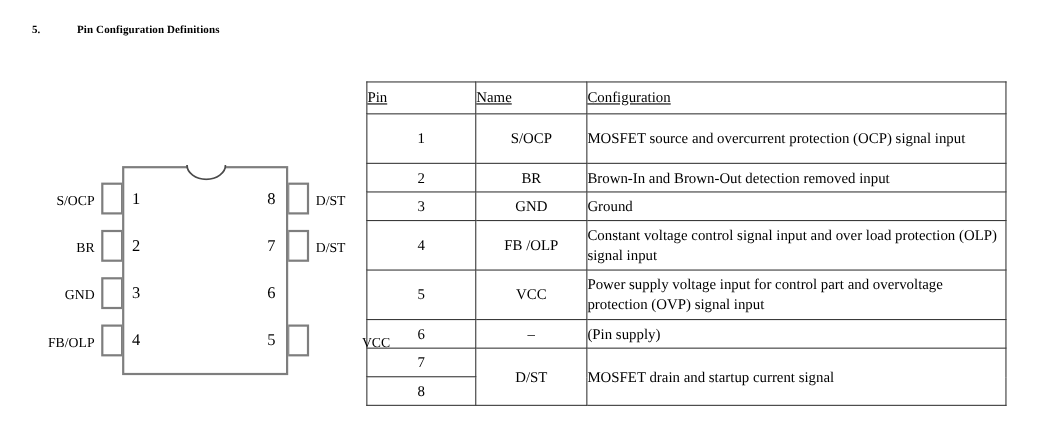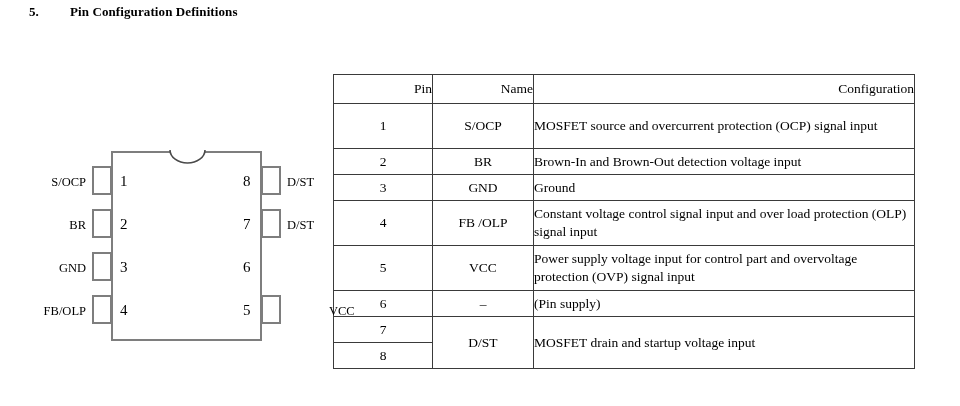--- a/index.html
+++ b/index.html
@@ -14,22 +14,22 @@
     overflow: hidden;
     font-family: "Liberation Serif", "DejaVu Serif", serif;
     color: #000000;
     -webkit-font-smoothing: antialiased;
   }
 
   
   #section-heading {
     position: absolute;
     left: 29px;
-    top: 4px;
-    font-size: 13px;
+    top: 22px;
+    font-size: 10px;
     font-weight: bold;
     letter-spacing: 0.1px;
     white-space: nowrap;
   }
   #section-heading .sec-num {
     display: inline-block;
     width: 41px;
   }
 
   
@@ -135,22 +135,23 @@
   #pin-table td {
     border: 1.5px solid #3a3a3a;
     font-weight: normal;
     font-size: 13.5px;
     line-height: 1.32;
     padding: 0;
     vertical-align: middle;
     background: #ffffff;
   }
   #pin-table th {
-    text-align: right;
+    text-align: left;
     height: 28px;
+    text-decoration: underline;
   }
   td.cell-pin,
   td.cell-name {
     text-align: center;
   }
   td.cell-desc {
     text-align: left;
     padding: 2px 6px 2px 7px;
     margin-left: 28px;
   }
@@ -219,21 +220,21 @@
   </thead>
   <tbody>
     <tr class="r-tall">
       <td class="cell-pin">1</td>
       <td class="cell-name">S/OCP</td>
       <td class="cell-desc">MOSFET source and overcurrent protection (OCP) signal input</td>
     </tr>
     <tr class="r-short">
       <td class="cell-pin">2</td>
       <td class="cell-name">BR</td>
-      <td class="cell-desc">Brown-In and Brown-Out detection voltage input</td>
+      <td class="cell-desc">Brown-In and Brown-Out detection removed input</td>
     </tr>
     <tr class="r-short">
       <td class="cell-pin">3</td>
       <td class="cell-name">GND</td>
       <td class="cell-desc">Ground</td>
     </tr>
     <tr class="r-tall">
       <td class="cell-pin">4</td>
       <td class="cell-name">FB /OLP</td>
       <td class="cell-desc">Constant voltage control signal input and over load protection (OLP) signal input</td>
@@ -244,19 +245,19 @@
       <td class="cell-desc">Power supply voltage input for control part and overvoltage protection (OVP) signal input</td>
     </tr>
     <tr class="r-short">
       <td class="cell-pin">6</td>
       <td class="cell-name">–</td>
       <td class="cell-desc">(Pin supply)</td>
     </tr>
     <tr class="r-split">
       <td class="cell-pin">7</td>
       <td class="cell-name" rowspan="2">D/ST</td>
-      <td class="cell-desc" rowspan="2">MOSFET drain and startup voltage input</td>
+      <td class="cell-desc" rowspan="2">MOSFET drain and startup current signal</td>
     </tr>
     <tr class="r-split">
       <td class="cell-pin">8</td>
     </tr>
   </tbody>
 </table>
 
 </body></html>

